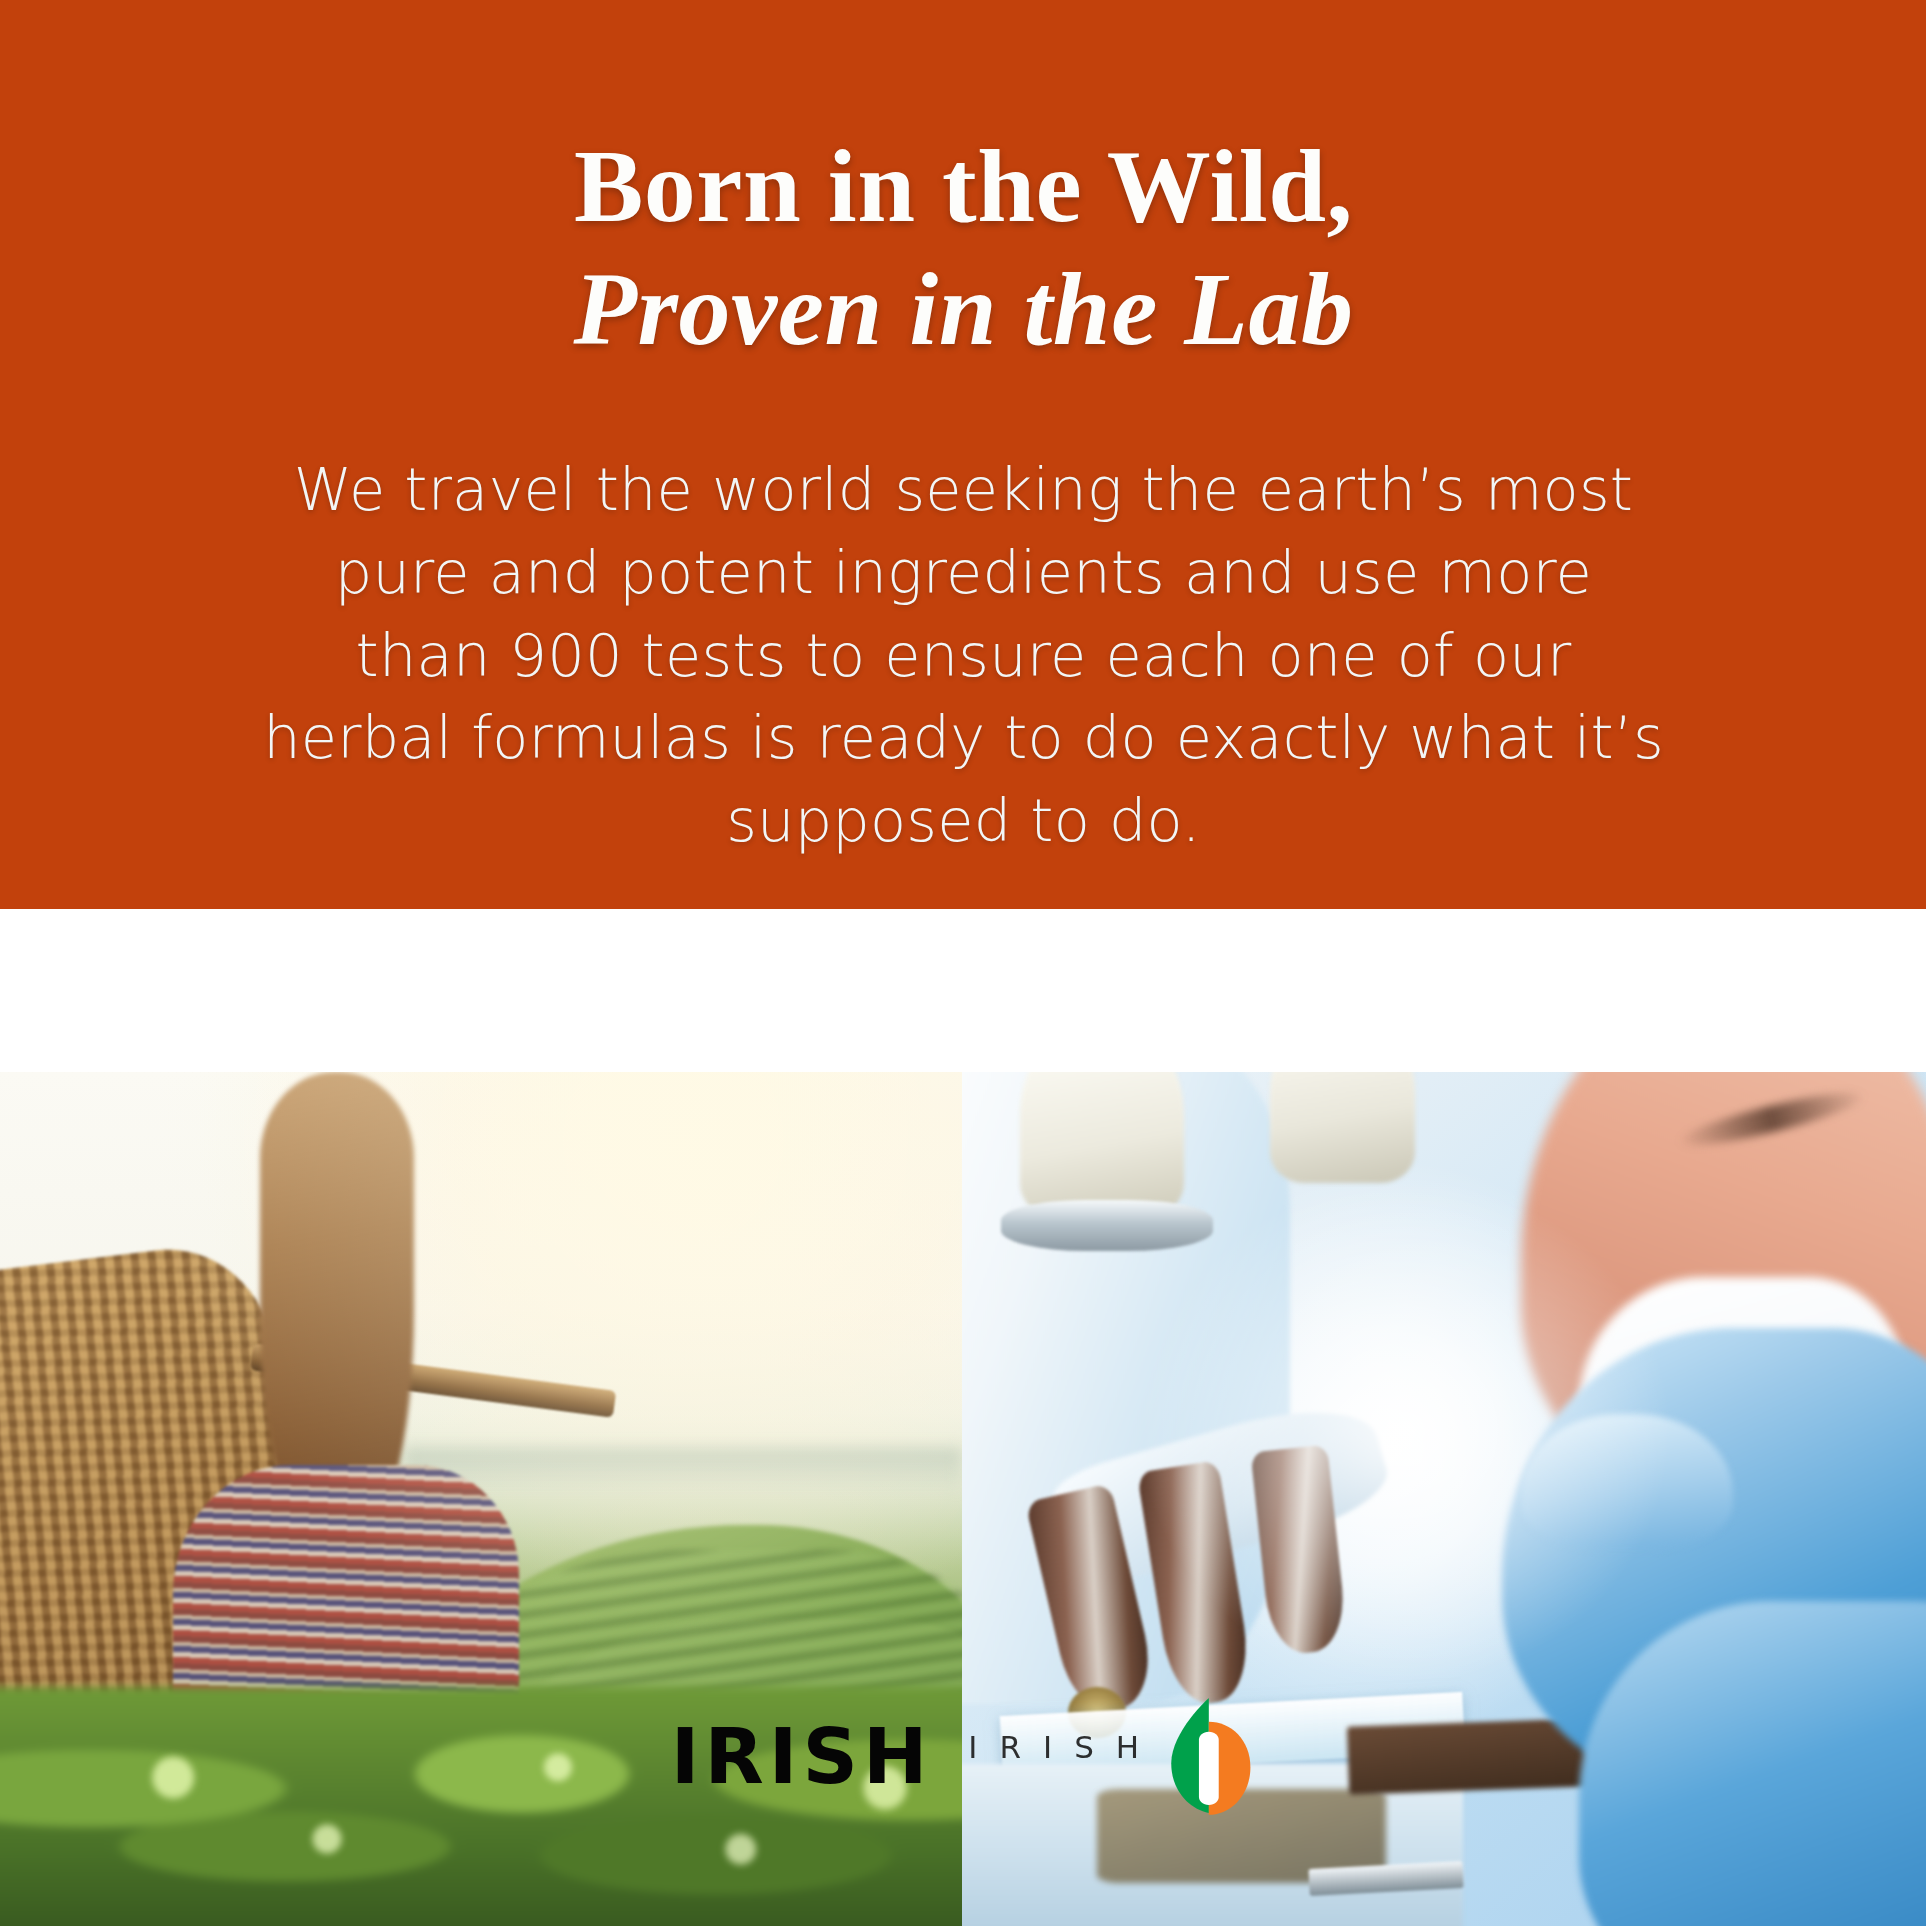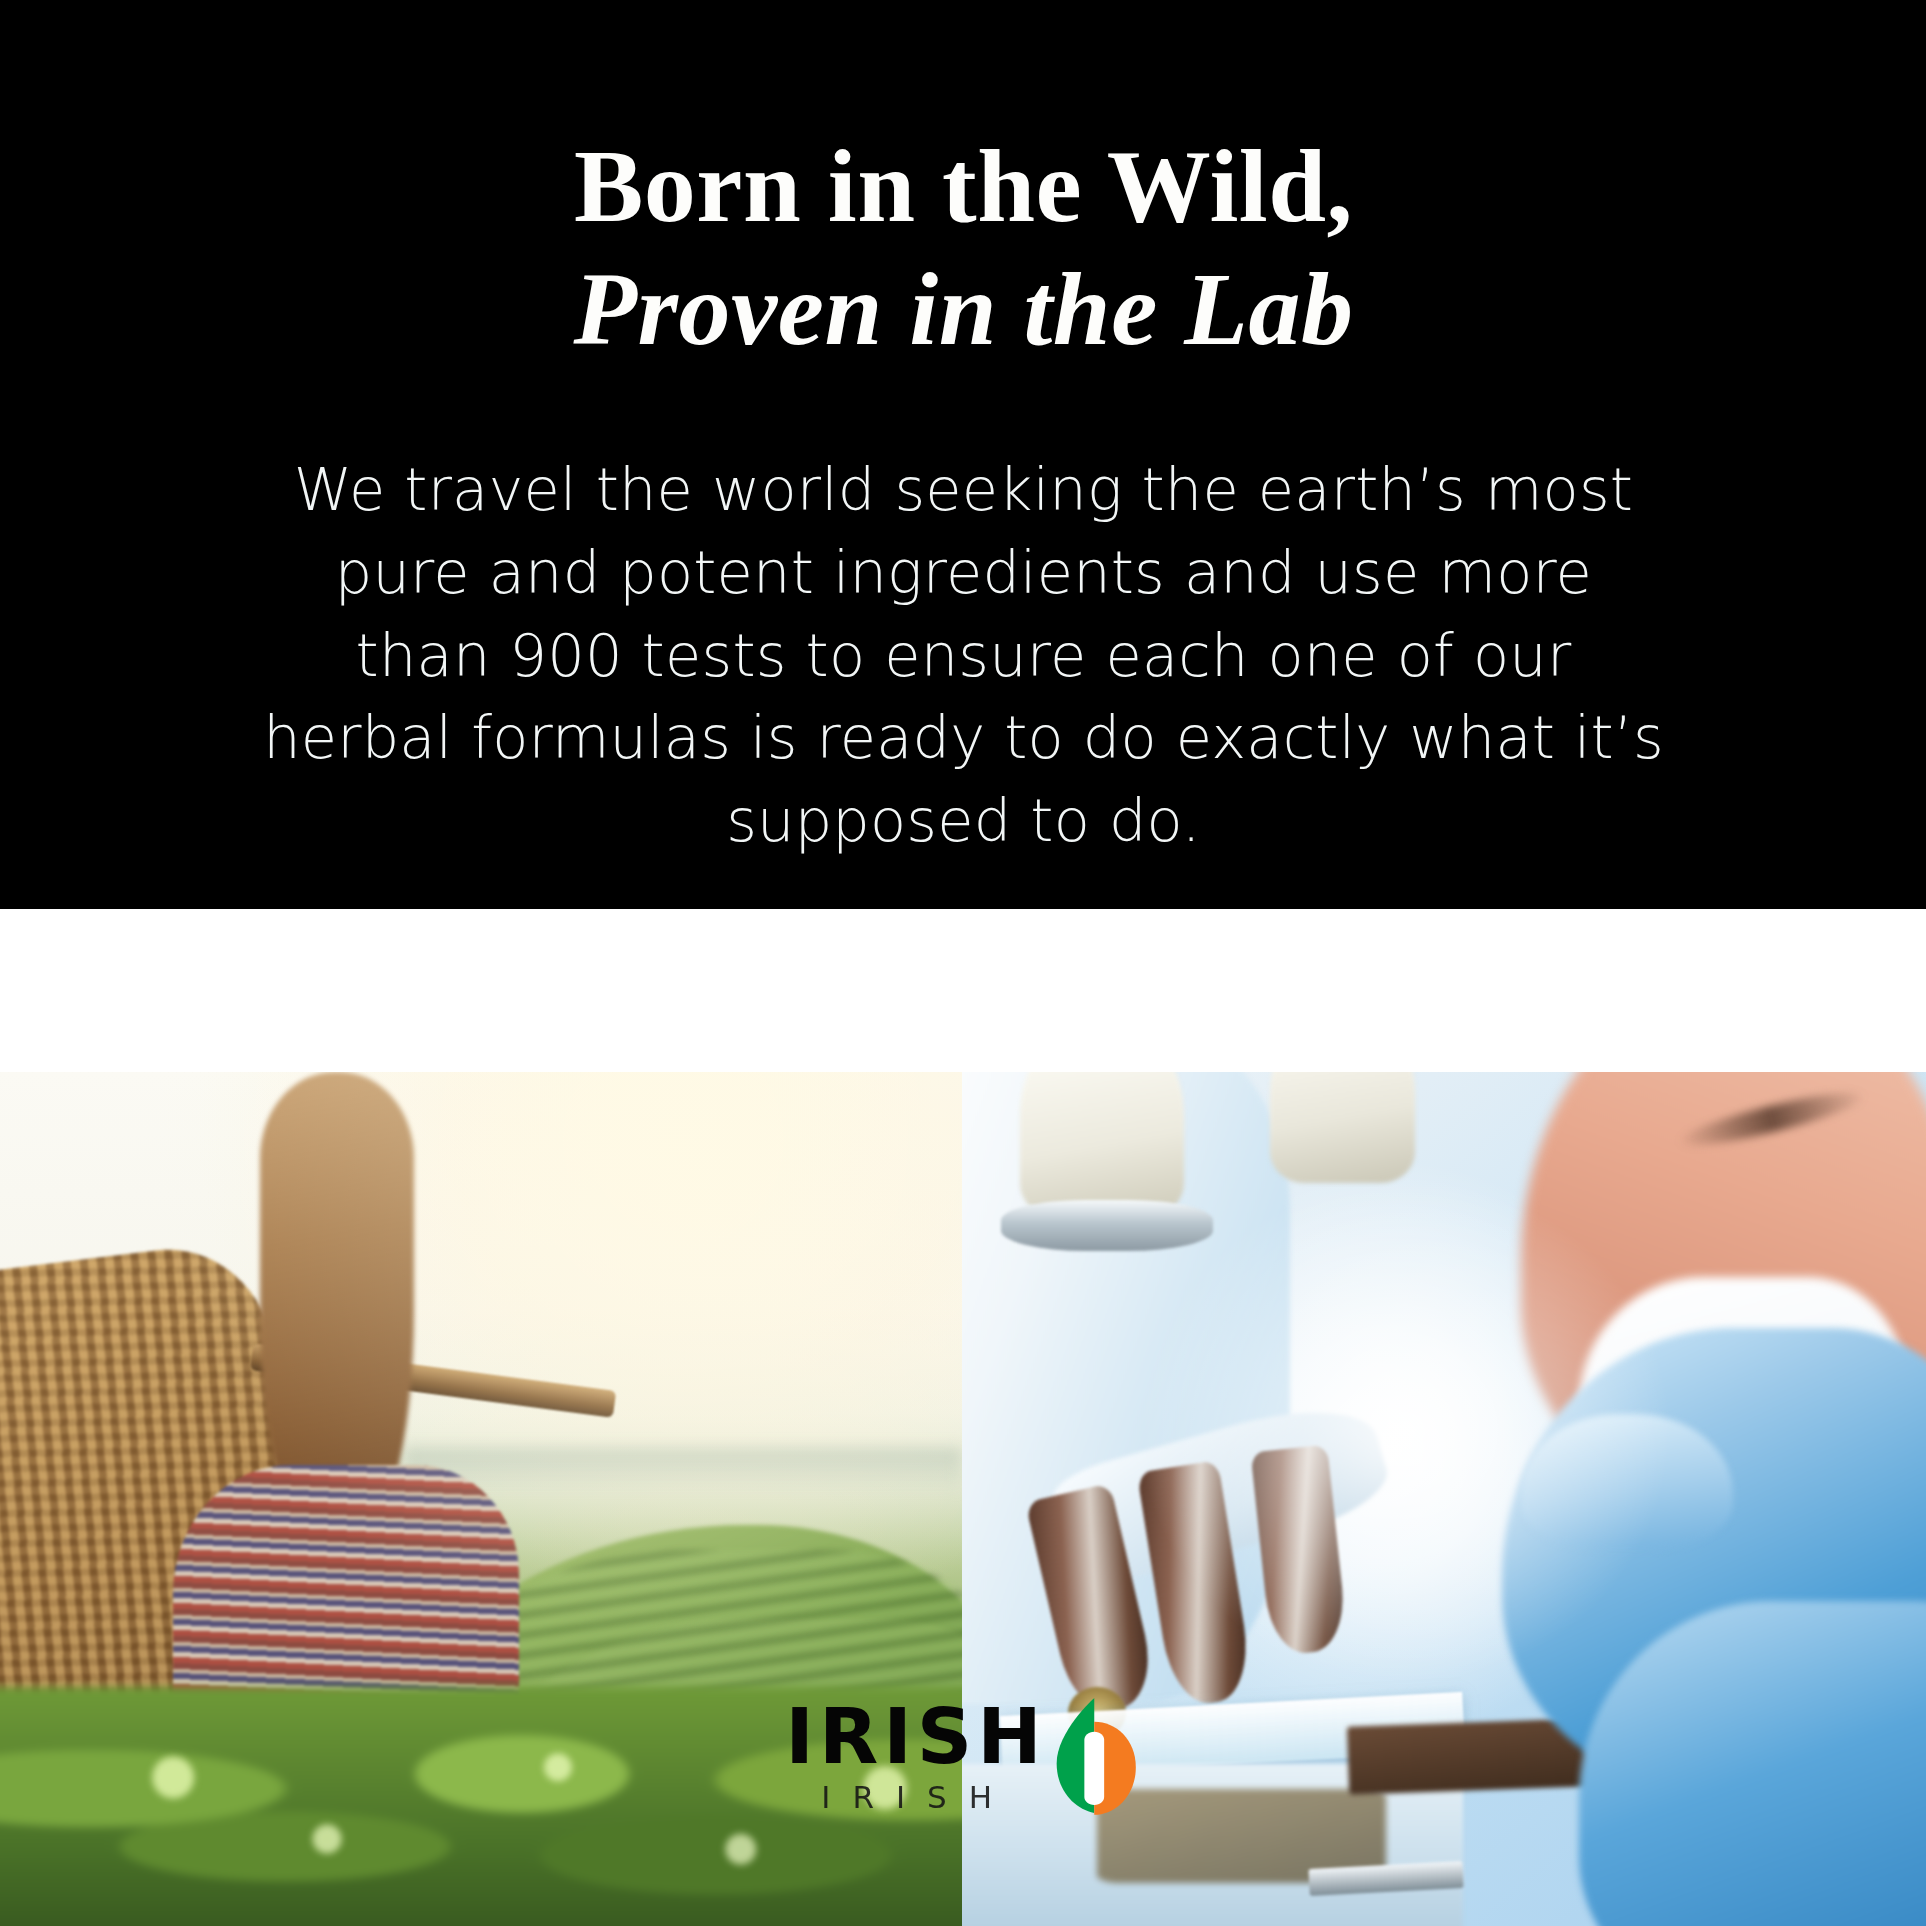--- a/index.html
+++ b/index.html
@@ -4,21 +4,21 @@
 <style>
   * { margin:0; padding:0; box-sizing:border-box; }
   html,body { width:1927px; height:1927px; background:#ffffff; }
   body { font-family:"Liberation Sans", sans-serif; overflow:hidden; }
 
   #page { position:relative; width:1927px; height:1927px; overflow:hidden; }
 
   
   #hero {
     position:absolute; left:0; top:0; width:1927px; height:909px;
-    background:#000000;
+    background:#c2410c;
     display:flex; flex-direction:column; align-items:center;
     padding-top:125px;
   }
   #headline {
     font-family:"Liberation Serif", "DejaVu Serif", serif;
     font-weight:700;
     color:#fdfdfb;
     font-size:104px;
     line-height:1.18;
     text-align:center;
@@ -291,21 +291,21 @@
     position:absolute; left:0; top:0; width:100%; height:100%;
     background:radial-gradient(ellipse at 46% 42%, rgba(255,255,255,0.92) 0%, rgba(255,255,255,0.45) 14%, rgba(255,255,255,0) 36%);
     pointer-events:none;
   }
 
   
   #logo {
     position:absolute; left:50%; top:1696px; transform:translateX(-50%);
     display:flex; align-items:center; gap:10px; z-index:20;
   }
-  #logo-wordmark { position:relative; display:flex; flex-direction:column; }
+  #logo-wordmark { position:relative; display:flex; flex-direction:row; }
   #logo-irish {
     font-family:"DejaVu Sans", sans-serif;
     font-weight:700;
     font-size:77px;
     line-height:0.92;
     color:#050505;
     letter-spacing:5px;
   }
   #logo-supply {
     font-family:"DejaVu Sans", sans-serif;

